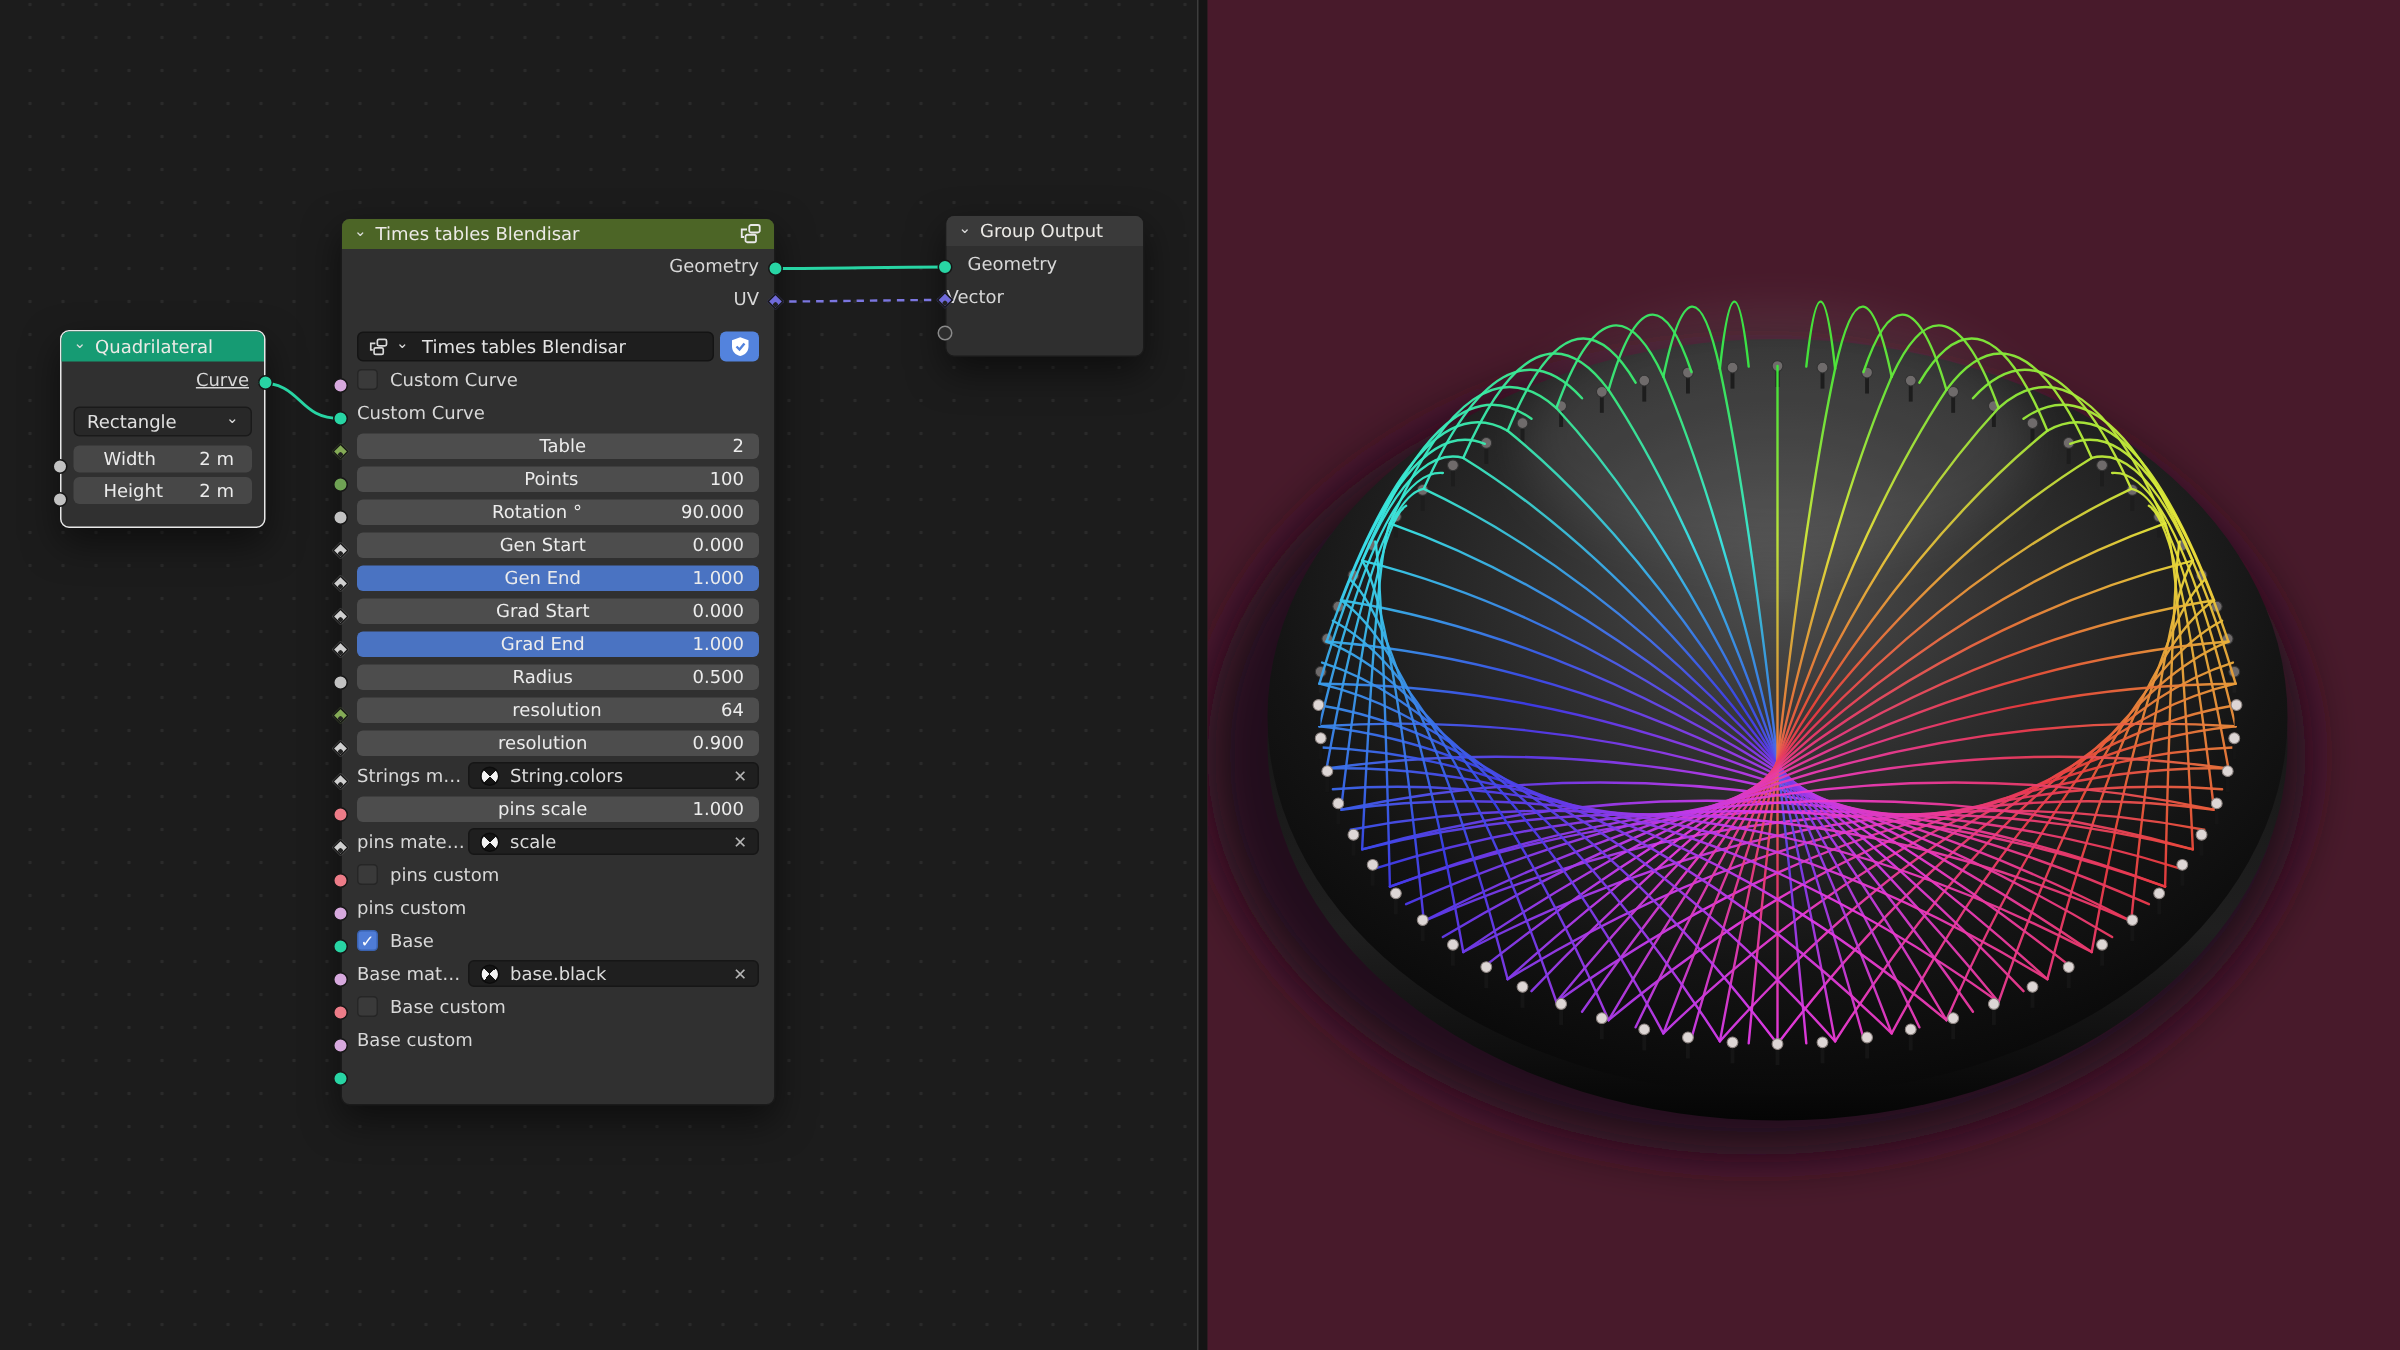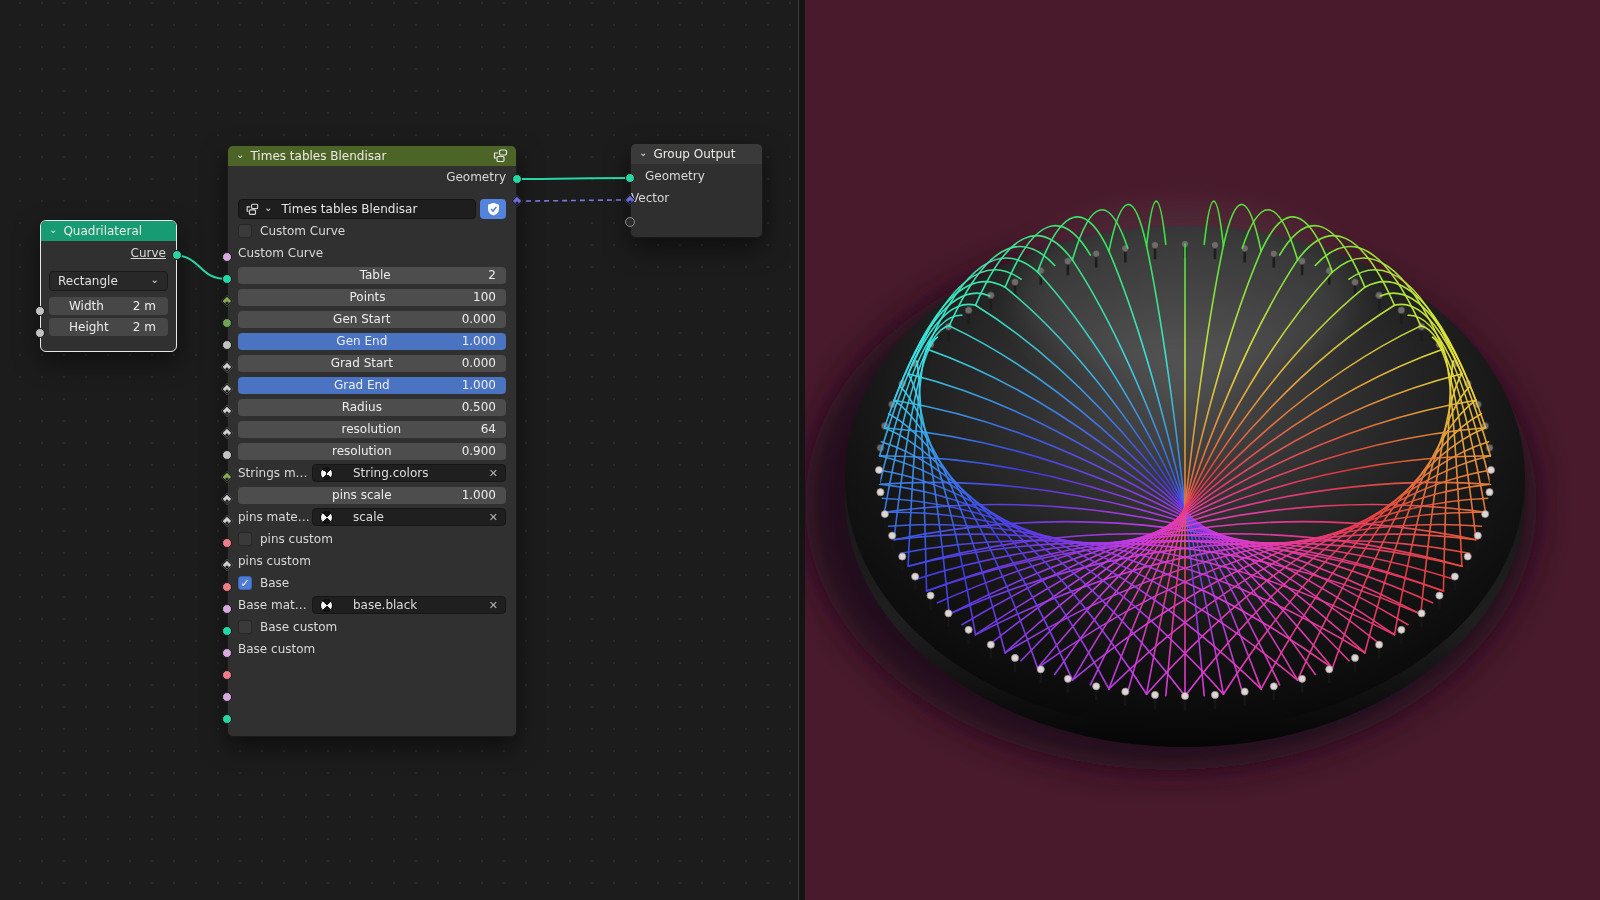--- a/index.html
+++ b/index.html
@@ -37,21 +37,21 @@
     align-items:center; padding:0 10px 0 24px; color:#ececec; }
   .slider.hl { background:#4a73c2; }
   .slider .lab { flex:1; text-align:center; text-overflow:ellipsis; overflow:hidden; white-space:nowrap; }
   .slider .val { text-align:right; }
 
   .checkbox { width:14px; height:14px; border-radius:3px; background:#3a3a3a; border:1px solid #262626;
     margin-right:8px; display:flex; align-items:center; justify-content:center; color:#fff; font-size:11px; }
   .checkbox.on { background:#4f7cd6; border-color:#3a62b0; }
 
   .matfield { flex:1; height:18px; background:#1f1f1f; border:1px solid #161616; border-radius:4px;
-    display:flex; align-items:center; gap:20px; padding:0 7px; color:#dcdcdc; }
+    display:flex; align-items:center; gap:7px; padding:0 7px; color:#dcdcdc; }
   .mat-icon { width:13px; height:13px; border-radius:50%; flex:0 0 13px;
     background:conic-gradient(from 45deg, #f2f2f2 0 25%, #141414 0 50%, #f2f2f2 0 75%, #141414 0 100%); border:1px solid #0c0c0c; }
   .mat-x { margin-left:auto; color:#b5b5b5; font-size:11px; }
   .mat-label { width:74px; flex:0 0 74px; white-space:nowrap; overflow:hidden; text-overflow:ellipsis; }
 
   .namerow { position:relative; height:22px; display:flex; align-items:center; gap:4px; padding:0 10px; }
   .namefield { flex:1; height:20px; background:#1e1e1e; border:1px solid #141414; border-radius:4px;
     display:flex; align-items:center; gap:5px; padding:0 6px; color:#e4e4e4; }
   .fakeuser { width:26px; height:20px; background:#5383dd; border-radius:4px; display:flex;
     align-items:center; justify-content:center; }
@@ -108,20 +108,23 @@
         <svg width="16" height="14" viewBox="0 0 16 14">
           <rect x="7.5" y="1" width="7" height="5" rx="1.2" fill="none" stroke="#e8e8e8" stroke-width="1.2"></rect>
           <rect x="5" y="7.5" width="7" height="5" rx="1.2" fill="none" stroke="#e8e8e8" stroke-width="1.2"></rect>
           <path d="M6 4 L2.5 4 L2.5 9 L4 9" fill="none" stroke="#e8e8e8" stroke-width="1.2"></path>
         </svg>
       </div>
       <div id="main-out-rows">
           <div class="row row-out">
             <span>Geometry</span>
           </div>
+          <div class="row row-out">
+            <span>UV</span>
+          </div>
         </div>
       <div style="height:10px;"></div>
       <div class="namerow">
         <div class="namefield">
           <svg width="14" height="13" viewBox="0 0 16 14">
             <rect x="7.5" y="1" width="7" height="5" rx="1.2" fill="none" stroke="#d8d8d8" stroke-width="1.3"></rect>
             <rect x="5" y="7.5" width="7" height="5" rx="1.2" fill="none" stroke="#d8d8d8" stroke-width="1.3"></rect>
             <path d="M6 4 L2.5 4 L2.5 9 L4 9" fill="none" stroke="#d8d8d8" stroke-width="1.3"></path>
           </svg>
           <span class="chev">⌄</span>
@@ -145,20 +148,26 @@
           <div class="row">
             <div class="slider">
               <span class="lab">Table</span>
               <span class="val">2</span>
             </div>
           </div>
           <div class="row">
             <div class="slider">
               <span class="lab">Points</span>
               <span class="val">100</span>
+            </div>
+          </div>
+          <div class="row">
+            <div class="slider">
+              <span class="lab">Rotation °</span>
+              <span class="val">90.000</span>
             </div>
           </div>
           <div class="row">
             <div class="slider">
               <span class="lab">Gen Start</span>
               <span class="val">0.000</span>
             </div>
           </div>
           <div class="row">
             <div class="slider hl">

